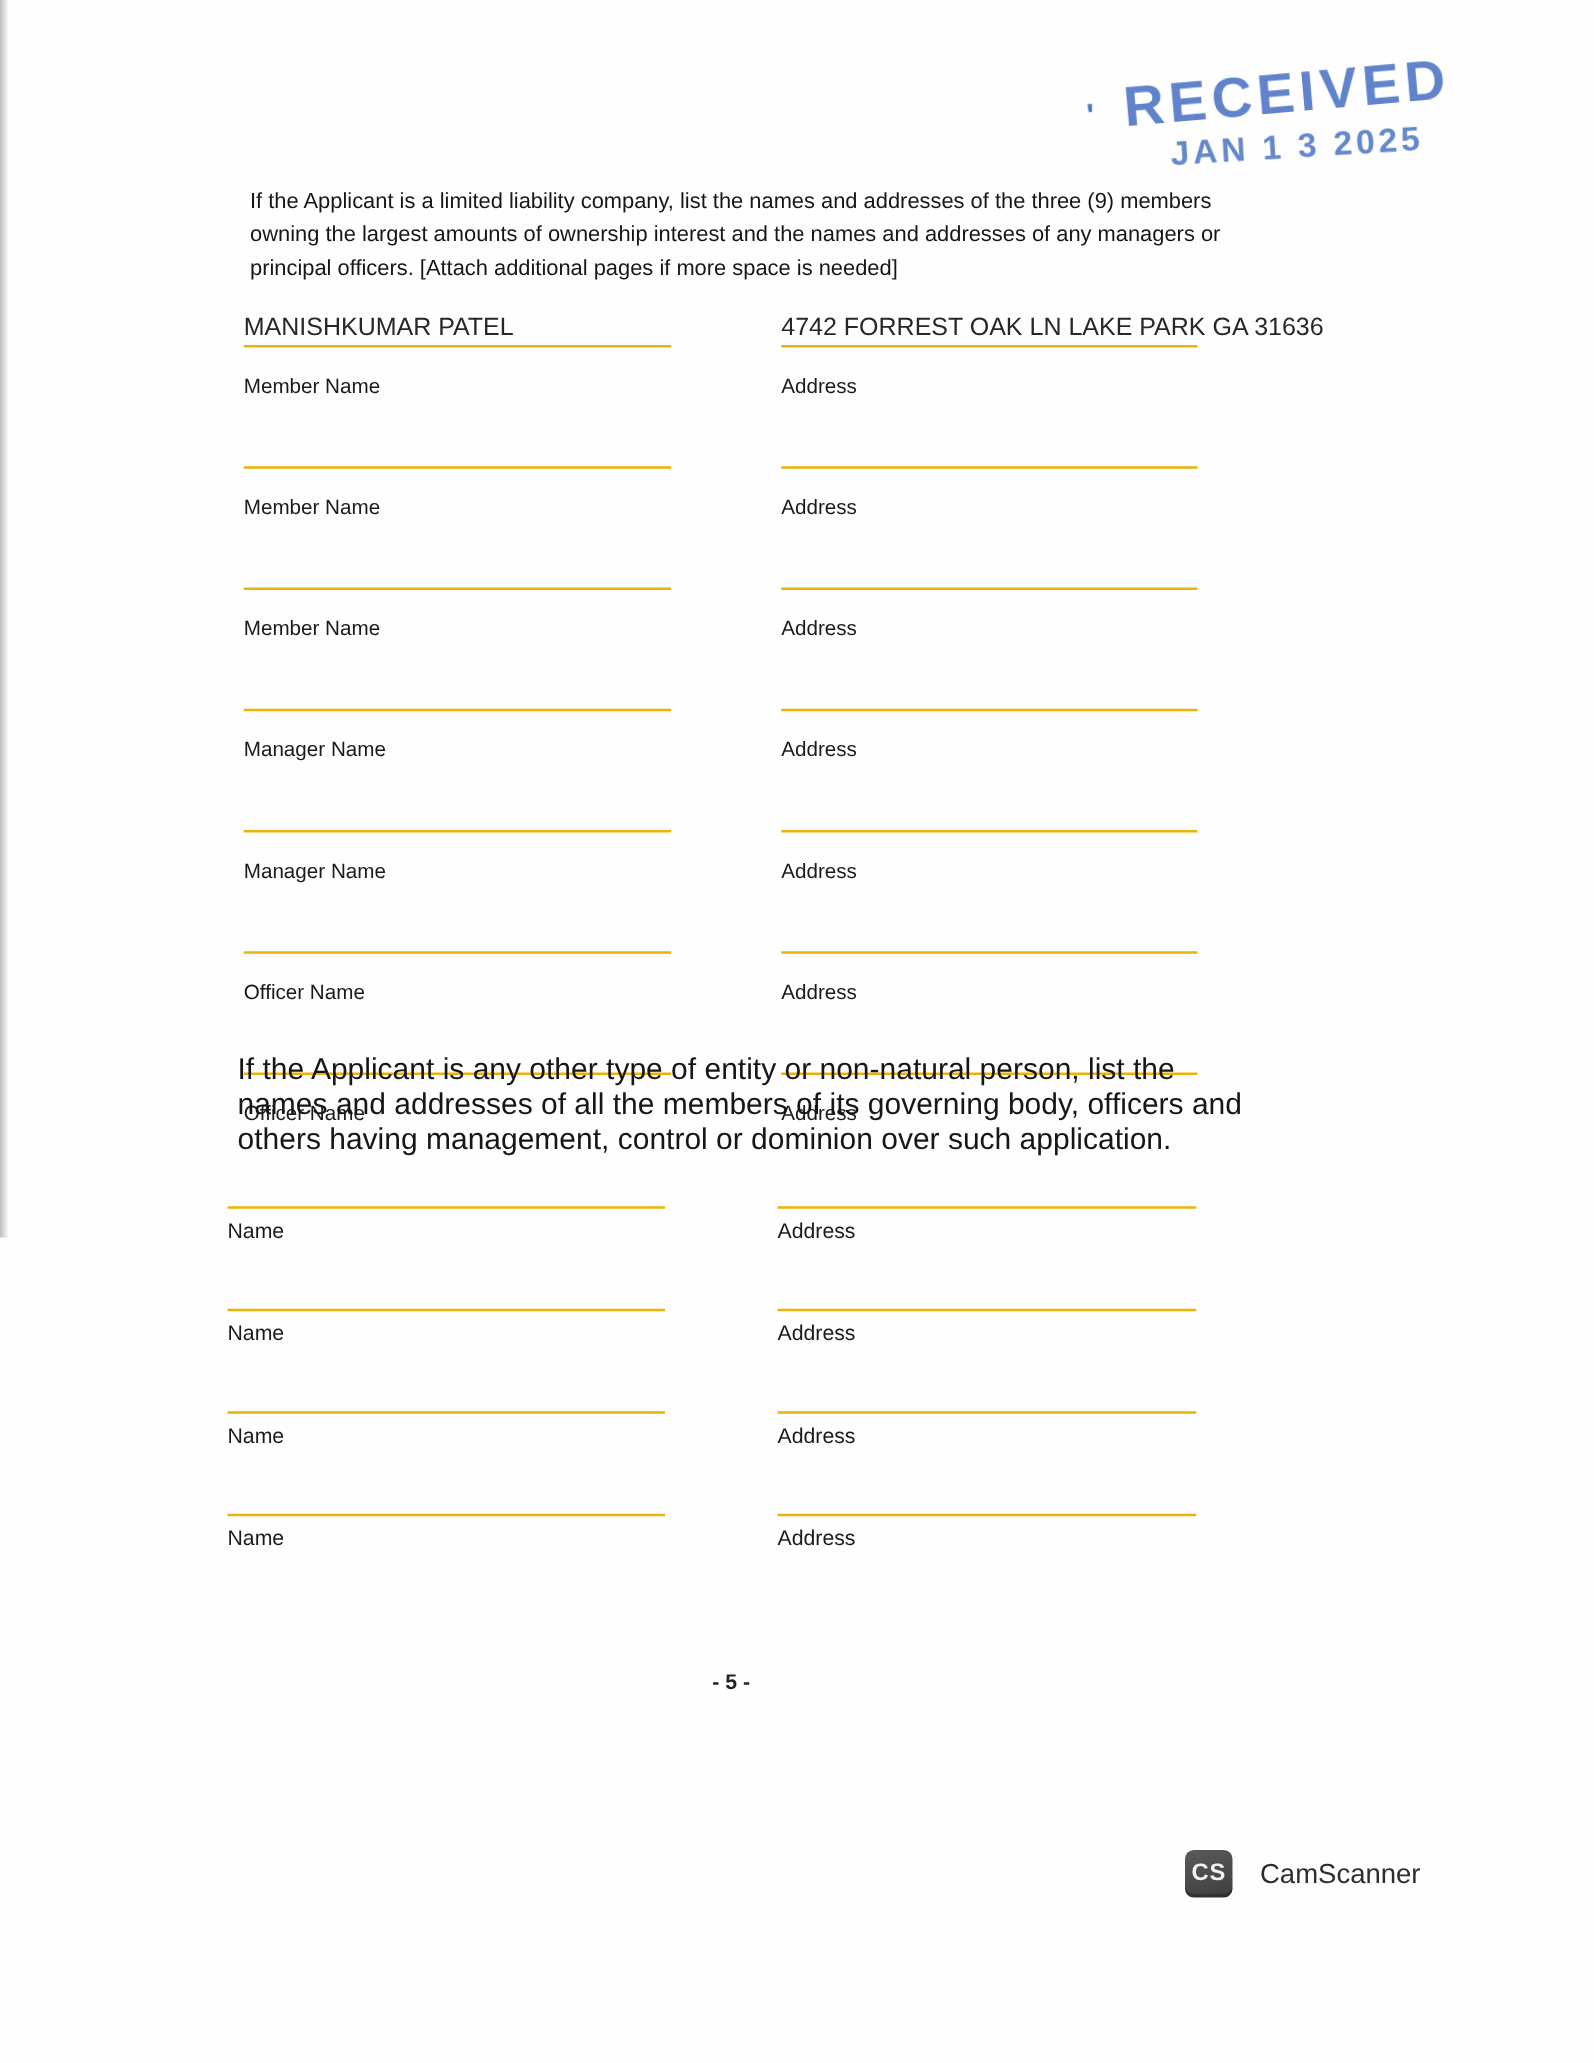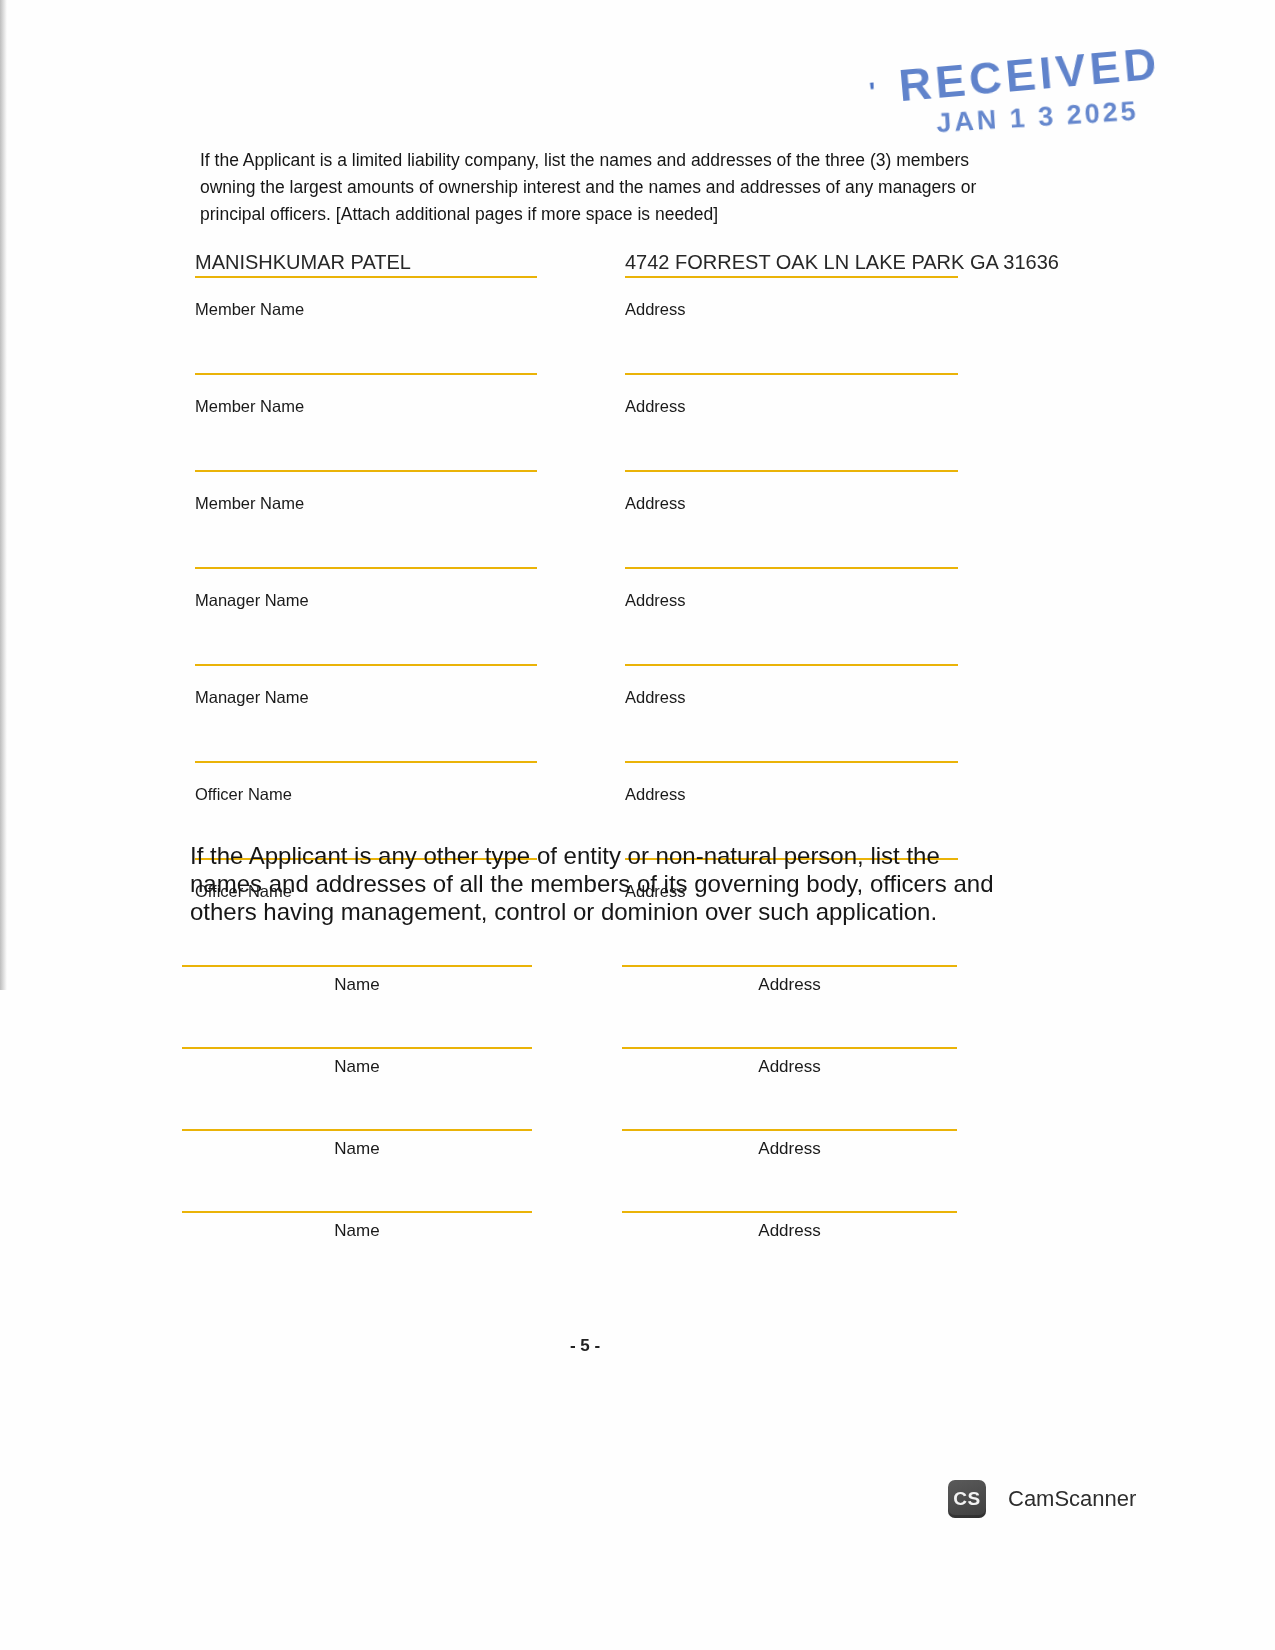--- a/index.html
+++ b/index.html
@@ -78,21 +78,21 @@
   .llc-rows {
     position: absolute;
     left: 195px; top: 248px;
   }
   .entity-rows {
     position: absolute;
     left: 182px; top: 935px;
   }
   .form-row { display: flex; }
   .llc-rows .form-row { margin-bottom: 26px; }
-  .entity-rows .form-row { margin-bottom: 22px; text-align: center; }
+  .entity-rows .form-row { margin-bottom: 22px; }
 
   .field { display: flex; flex-direction: column; }
   .llc-rows .name-field   { width: 342px; margin-right: 88px; }
   .llc-rows .addr-field   { width: 333px; }
   .entity-rows .name-field { width: 350px; margin-right: 90px; }
   .entity-rows .addr-field { width: 335px; }
 
   .value {
     min-height: 30px;
     border-bottom: 2px solid #eab308;
@@ -154,21 +154,21 @@
 
 <div class="page">
   <div class="scan-edge"></div>
 
   <div class="stamp">
     <span class="stamp-mark">'</span>
     <div class="stamp-line1">RECEIVED</div>
     <div class="stamp-line2">JAN 1 3 2025</div>
   </div>
 
-  <p class="intro">If the Applicant is a limited liability company, list the names and addresses of the three (3) members owning the largest amounts of ownership interest and the names and addresses of any managers or principal officers.  [Attach additional pages if more space is needed]</p>
+  <p class="intro">If the Applicant is a limited liability company, list the names and addresses of the three (9) members owning the largest amounts of ownership interest and the names and addresses of any managers or principal officers.  [Attach additional pages if more space is needed]</p>
 
   <div class="llc-rows">
 
     <div class="form-row">
       <div class="field name-field">
         <div class="value">MANISHKUMAR PATEL</div>
         <div class="label">Member Name</div>
       </div>
       <div class="field addr-field">
         <div class="value">4742 FORREST OAK LN LAKE PARK GA 31636</div>

